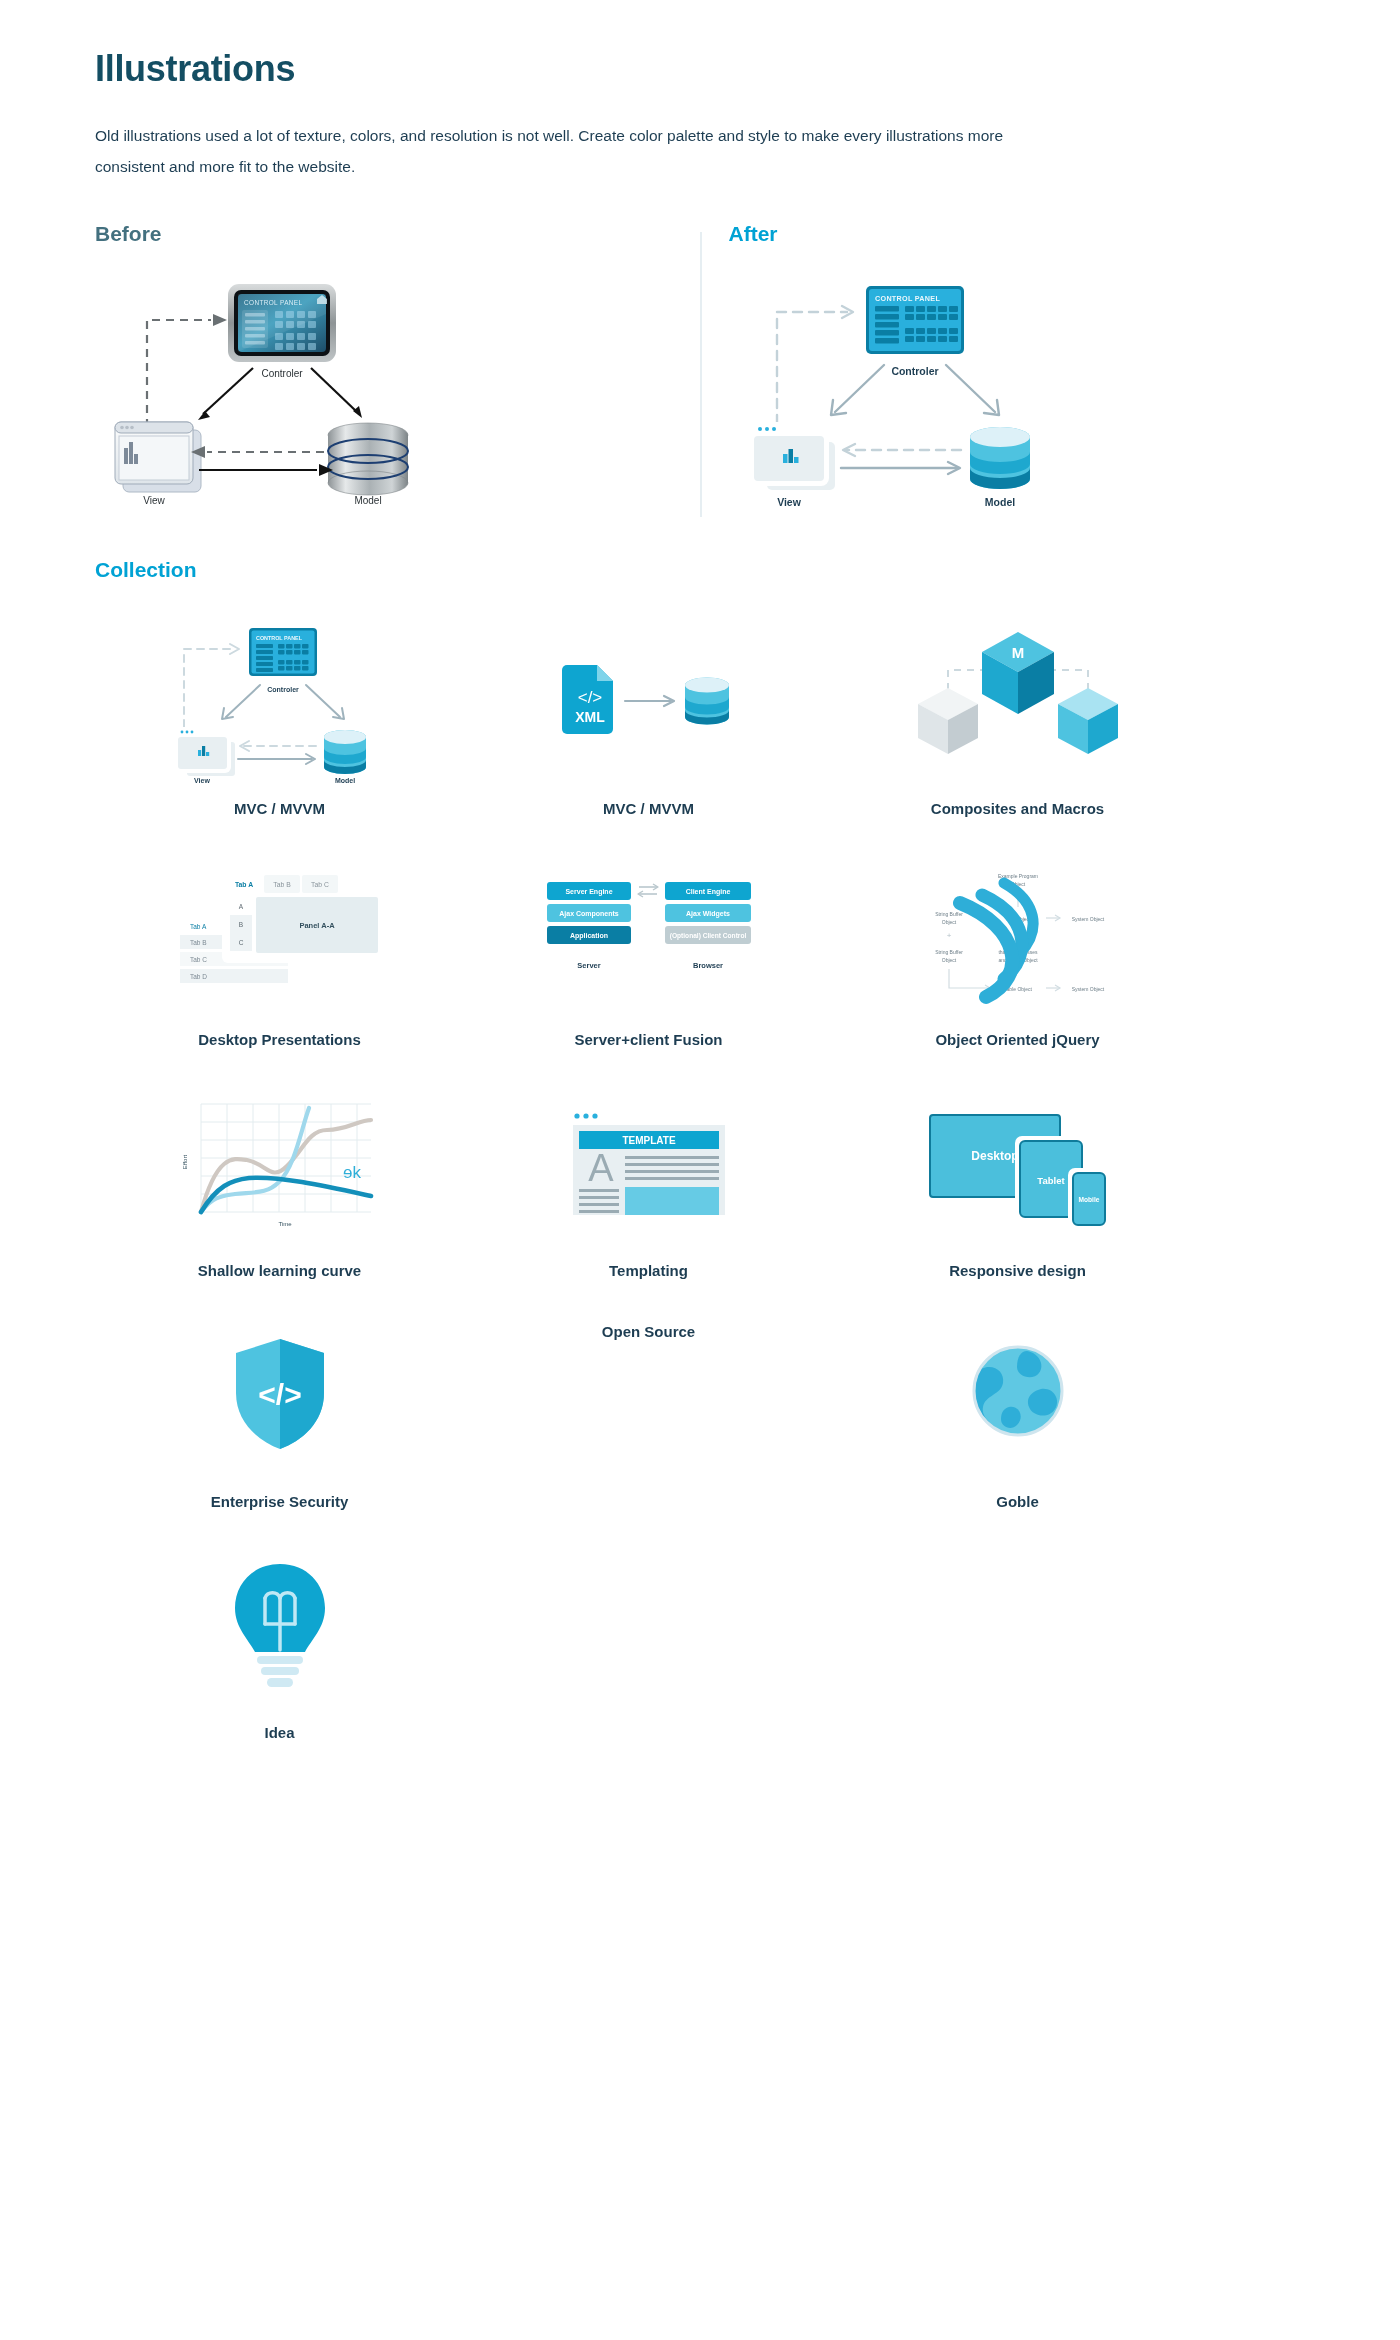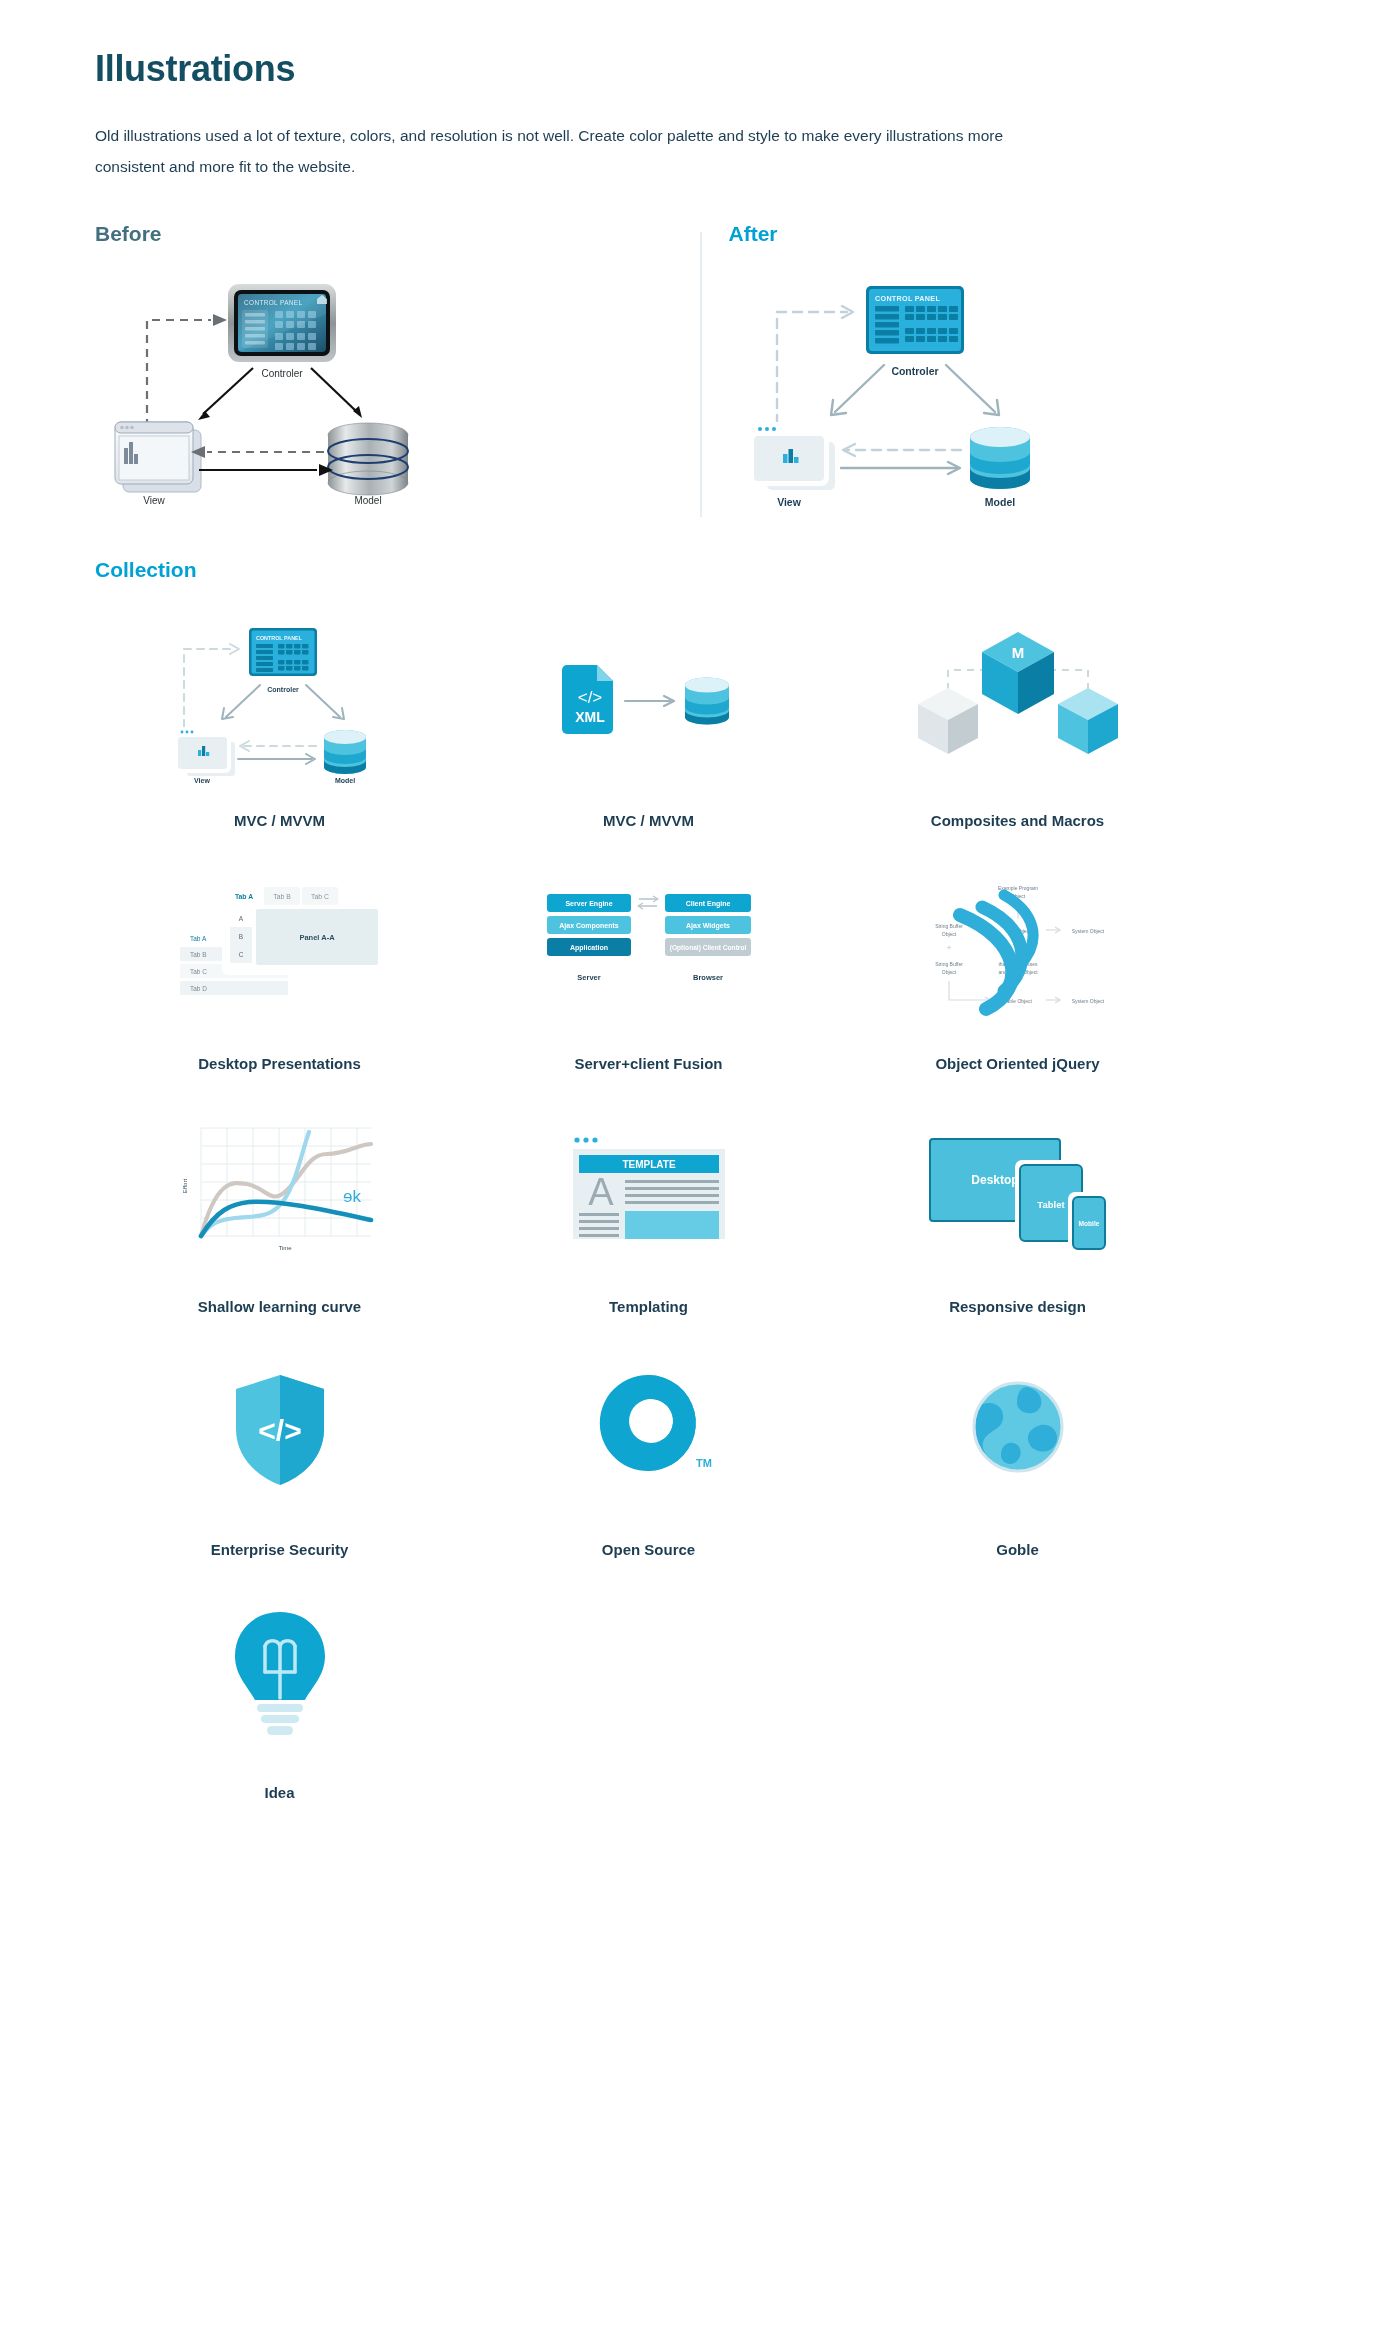--- a/index.html
+++ b/index.html
@@ -73,21 +73,21 @@
     justify-content: flex-start;
   }
   .cell-art {
     height: 170px;
     width: 100%;
     display: flex;
     align-items: center;
     justify-content: center;
   }
   .cell-label {
-    margin-top: 26px;
+    margin-top: 14px;
     font-size: 15px;
     font-weight: bold;
     color: #1d3d52;
     text-align: center;
   }
 
   svg { display: block; overflow: visible; }
   .nosel { user-select: none; }
 </style>
 </head>
@@ -607,28 +607,20 @@
           <path d="M60 4 L110 20 V64 C110 96 86 118 60 126 C34 118 10 96 10 64 V20 Z" fill="#ffffff"></path>
           <path d="M60 10 L104 24 V64 C104 93 82 112 60 120 C38 112 16 93 16 64 V24 Z" fill="#4ec3e0"></path>
           <path d="M60 10 L104 24 V64 C104 93 82 112 60 120 Z" fill="#1ea8cf"></path>
           <text x="60" y="76" text-anchor="middle" font-size="30" font-weight="bold" fill="#ffffff" font-family="'Liberation Sans',sans-serif">&lt;/&gt;</text>
         </svg>
       </div>
       <div class="cell-label">Enterprise Security</div>
     </div>
 
     <div class="cell">
-      <div class="cell-art">
-        <svg width="130" height="130" viewBox="0 0 130 130" class="nosel">
-          <path d="M65 10 a48 48 0 1 0 22 90 l-11 -24 a22 22 0 1 1 -11 -42 a22 22 0 0 1 11 42 l11 24 a48 48 0 0 0 -22 -90 z" fill="#0ea5d0"></path>
-          <circle cx="65" cy="58" r="48" fill="none" stroke="#0ea5d0" stroke-width="0"></circle>
-          <path d="M65 10 a48 48 0 0 1 22 90 l-11 -24 a22 22 0 0 0 -11 -42 z" fill="#0ea5d0"></path>
-          <text x="112" y="102" font-size="11" font-weight="bold" fill="#2eaed8" font-family="'Liberation Sans',sans-serif">TM</text>
-        </svg>
-      </div>
       <div class="cell-label">Open Source</div>
     </div>
 
 
     <div class="cell">
       <div class="cell-art">
         <svg width="130" height="130" viewBox="0 0 130 130" class="nosel">
           <circle cx="65" cy="62" r="50" fill="#ffffff"></circle>
           <circle cx="65" cy="62" r="44" fill="#5fc8e3"></circle>
           <path d="M28 40 C40 34 52 42 50 54 C48 66 32 66 30 78 C28 88 38 94 44 100 A44 44 0 0 1 28 40 Z" fill="#2eaed8"></path>

